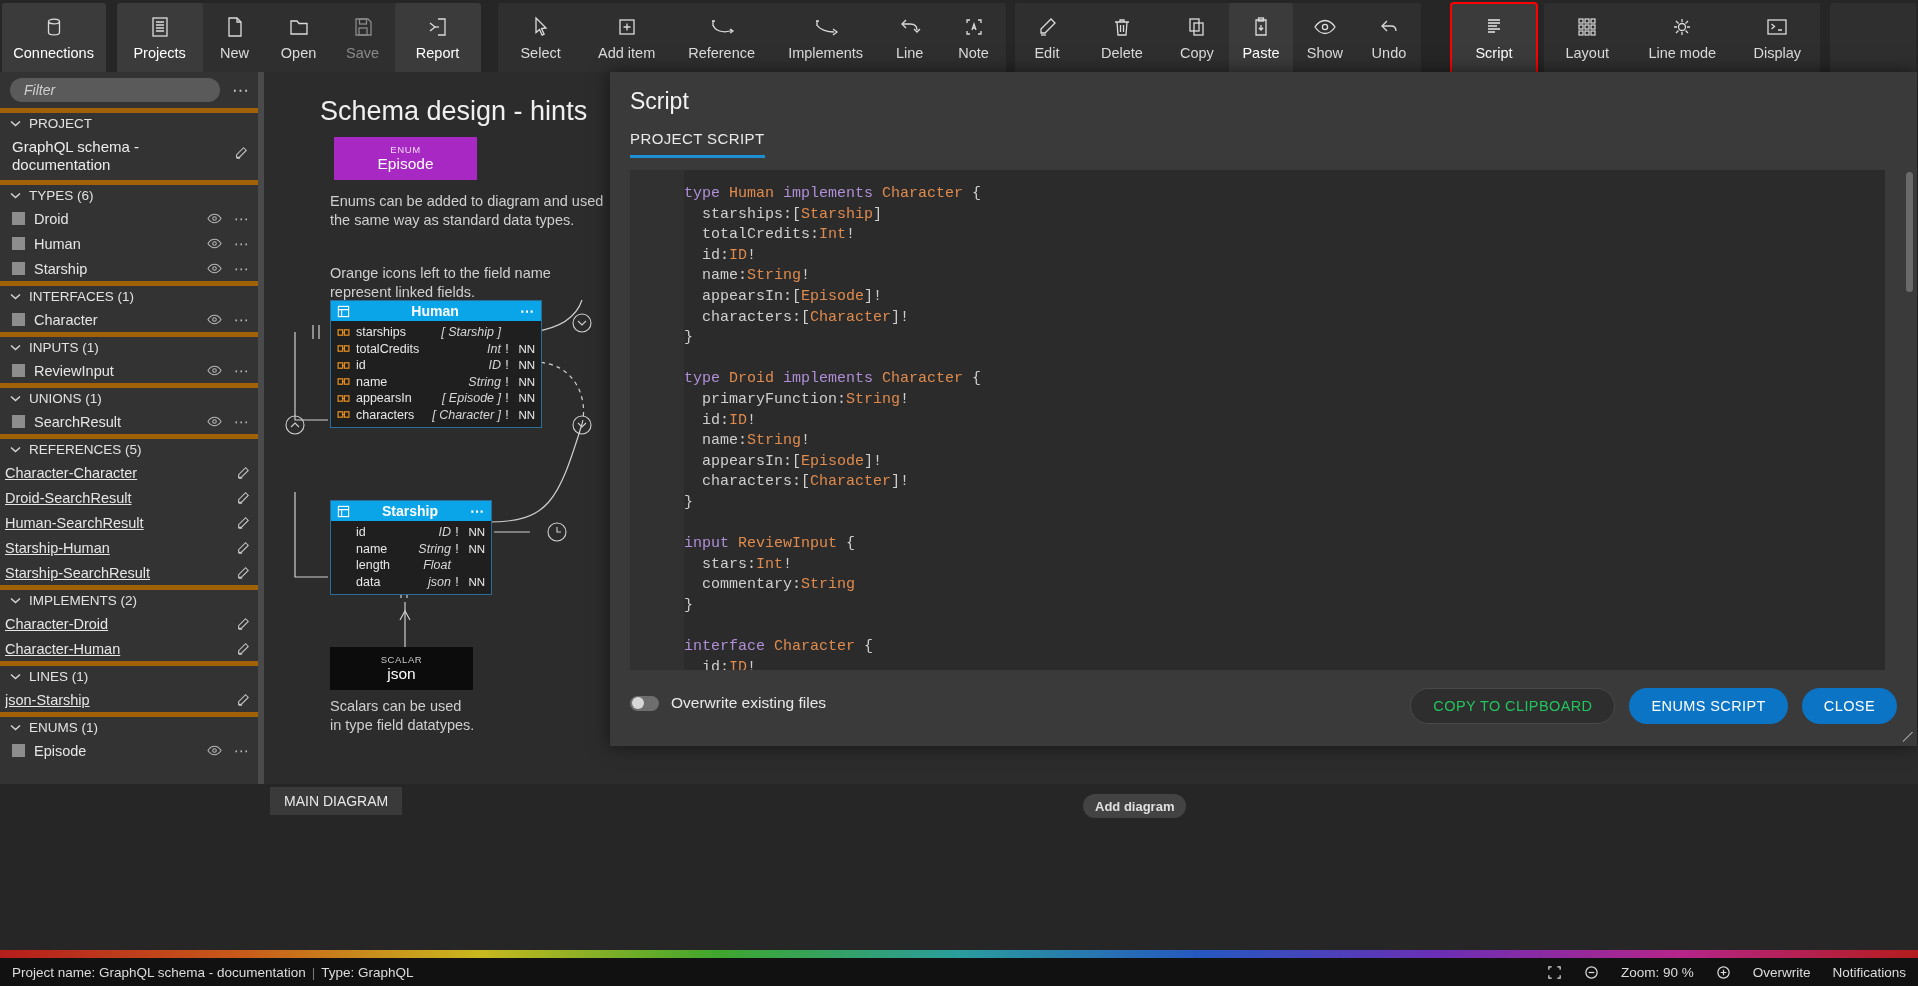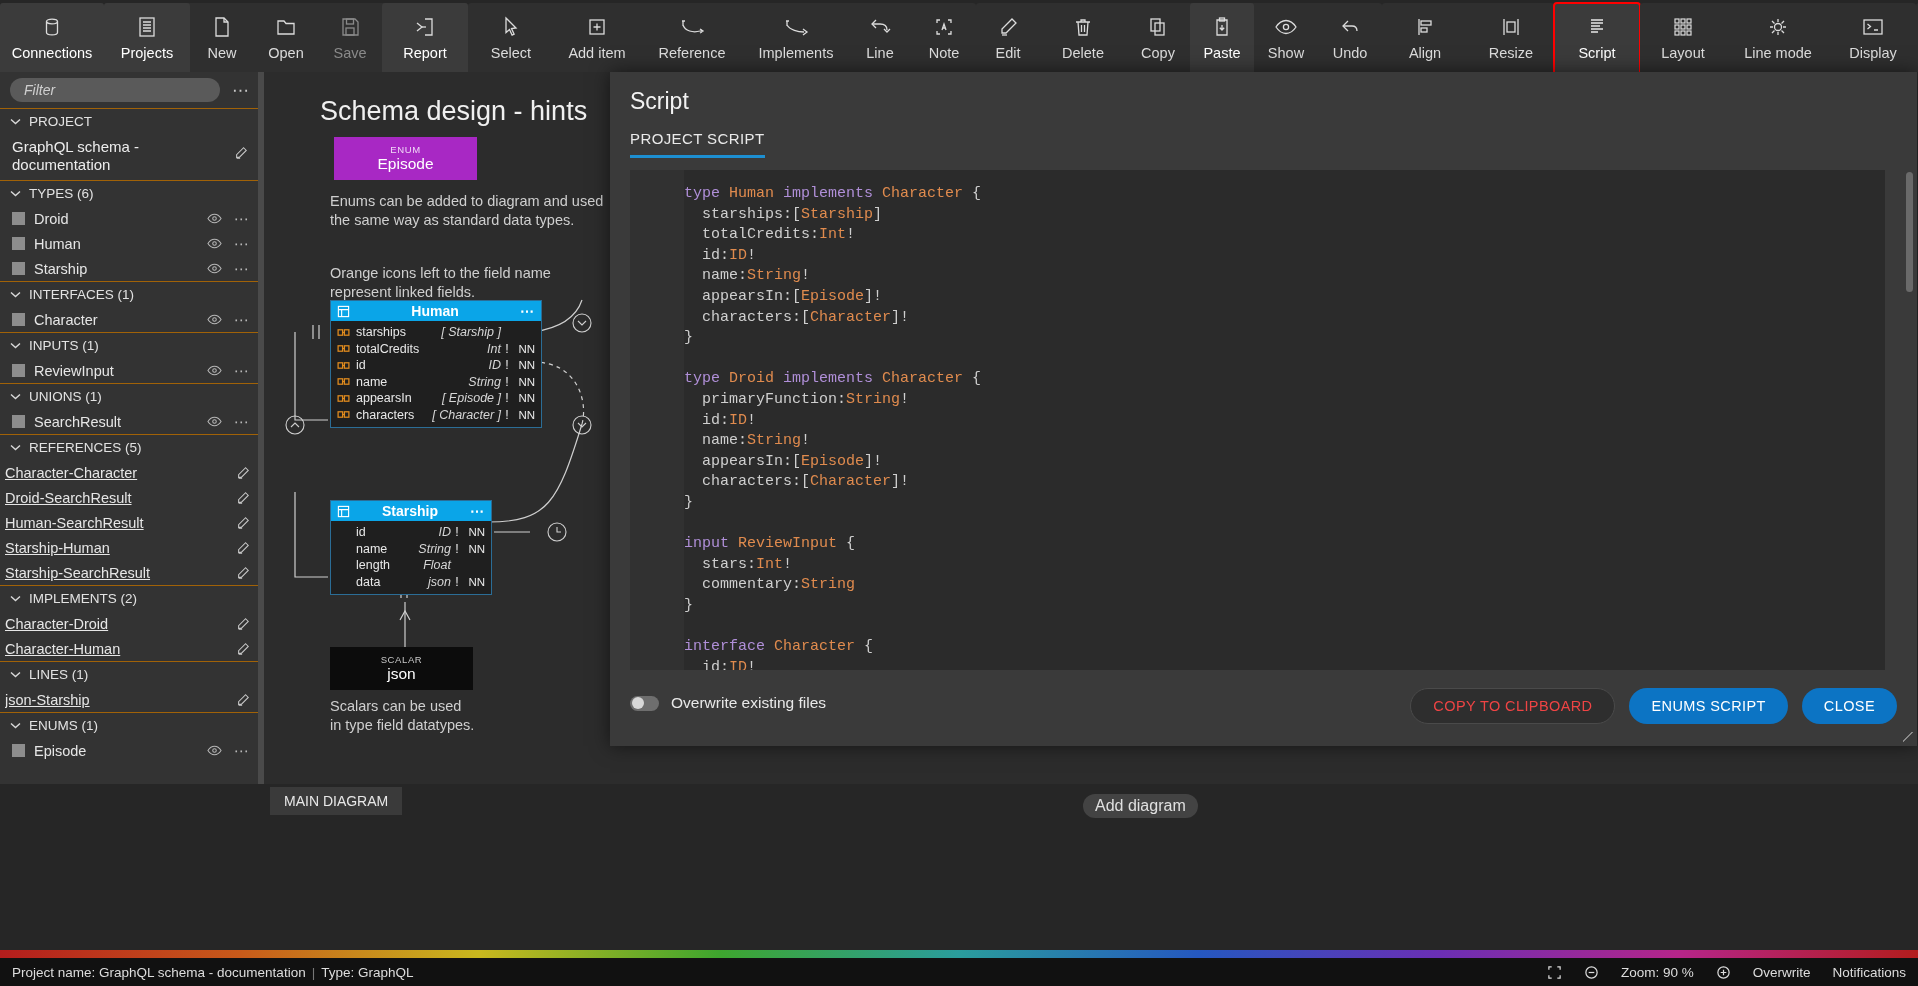--- a/index.html
+++ b/index.html
@@ -49,21 +49,21 @@
   .sb-filter {
     flex:1; height:24px; border-radius:12px; background:#5a5a5a; border:none;
     color:#e0e0e0; font-size:14px; padding:0 14px; font-style:italic;
     font-family:"Liberation Sans", sans-serif;
   }
   .sb-filter::placeholder { color:#cfcfcf; font-style:italic; }
   .sb-dots { color:#c8c8c8; font-size:17px; letter-spacing:1.4px; cursor:pointer; padding:0 4px; }
 
   .sb-sect {
     display:flex; align-items:center; gap:8px; height:26px; padding-left:10px;
-    font-size:13.5px; color:#e2e2e2; border-top:1px solid #a16207; cursor:pointer;
+    font-size:13.5px; color:#e2e2e2; border-top:5px solid #a16207; cursor:pointer;
   }
   .sb-row {
     display:flex; align-items:center; height:25px; padding-left:12px; padding-right:8px;
     font-size:14.5px; color:#e6e6e6; cursor:pointer; gap:9px;
   }
   .sb-row .sq { width:13px; height:13px; background:#8d8d8d; flex:none; }
   .sb-row .nm { flex:1; white-space:nowrap; overflow:hidden; }
   .sb-row .eye { opacity:.85; }
   .sb-row .dots { color:#b9b9b9; font-size:15px; letter-spacing:1.2px; padding-left:3px; }
   .sb-proj { padding:4px 36px 6px 12px; font-size:15px; line-height:18px; color:#ededed; position:relative; }
@@ -133,36 +133,36 @@
   .sb-scroll { position:absolute; right:4px; top:100px; width:7px; height:120px; background:#6a6a6a; border-radius:4px; }
 
   .dlg-footer { position:absolute; left:0; bottom:0; width:100%; height:76px; }
   .tgl-wrap { position:absolute; left:20px; top:24px; display:flex; align-items:center; gap:12px; cursor:pointer; }
   .tgl { width:29px; height:15px; border-radius:8px; background:#6e6e6e; position:relative; }
   .tgl::after { content:""; position:absolute; left:1.5px; top:1.5px; width:12px; height:12px; border-radius:50%; background:#d8d8d8; }
   .tgl-lbl { font-size:15.5px; color:#e8e8e8; }
   .dlg-btns { position:absolute; right:20px; top:18px; display:flex; gap:14px; align-items:center; }
   .btn { height:36px; border-radius:18px; border:none; font-size:14.5px; letter-spacing:.4px;
          cursor:pointer; padding:0 22px; font-family:"Liberation Sans", sans-serif; }
-  .btn-ghost { background:#2e2e2e; color:#ef4444; border:1px solid #4a4a4a; }
+  .btn-ghost { background:#2e2e2e; color:#22c55e; border:1px solid #4a4a4a; }
   .btn-pri { background:#0c74c4; color:#fff; }
   .resize-grip { position:absolute; right:4px; bottom:4px; width:10px; height:10px;
     background:linear-gradient(135deg,transparent 45%,#8a8a8a 45%,#8a8a8a 55%,transparent 55%); }
 
   
   .tabbar { position:absolute; left:258px; top:784px; width:1660px; height:40px; background:#262626; }
   .diagtab {
     position:absolute; left:12px; top:3px; height:28px; background:#3a3a3a;
     display:flex; align-items:center; padding:0 14px; font-size:14px; color:#e8e8e8;
     cursor:pointer;
   }
   .adddiag {
     position:absolute; left:825px; top:10px; height:24px; background:#434343;
-    display:flex; align-items:center; padding:0 12px; font-size:16px; color:#e0e0e0;
-    border-radius:12px; cursor:pointer;
+    display:flex; align-items:center; padding:0 12px; font-size:13px; color:#e0e0e0;
+    border-radius:12px; cursor:pointer;font-weight:bold;
   }
 
   
   .statusbar {
     position:absolute; left:0; top:958px; width:1918px; height:28px;
     background:#111; display:flex; align-items:center; color:#ddd; font-size:13.5px;
   }
   .sb-left { padding-left:12px; display:flex; gap:6px; align-items:center; }
   .sb-sep { color:#777; }
   .sb-right { margin-left:auto; display:flex; align-items:center; gap:22px; padding-right:12px; }
@@ -354,41 +354,20 @@
         <svg width="22" height="22" viewBox="0 0 22 22" fill="none" stroke="#dcdcdc" stroke-width="1.3">
           <path d="M9 5L4 10l5 5"></path>
             <path d="M4 10h9c3 0 5 2 5 5"></path>
         </svg>
       </span>
       <span class="lbl">Undo</span>
     </div>
   </div>
 
   <div class="tb-sp" style="width:18px"></div>
-  <div class="tb-group">
-    <div class="tb-btn wide">
-      <span class="ico">
-        <svg width="22" height="22" viewBox="0 0 22 22" fill="none" stroke="#dcdcdc" stroke-width="1.3">
-          <path d="M5 3v16"></path>
-            <rect x="7" y="5" width="10" height="4"></rect>
-            <rect x="7" y="12" width="6" height="4"></rect>
-        </svg>
-      </span>
-      <span class="lbl">Align</span>
-    </div>
-    <div class="tb-btn wide">
-      <span class="ico">
-        <svg width="22" height="22" viewBox="0 0 22 22" fill="none" stroke="#dcdcdc" stroke-width="1.3">
-          <path d="M4 3v16M18 3v16"></path>
-            <rect x="7" y="6" width="8" height="10"></rect>
-        </svg>
-      </span>
-      <span class="lbl">Resize</span>
-    </div>
-  </div>
 
   <div class="tb-sp" style="width:130px"></div>
   <div class="tb-group">
     <div class="tb-btn wide hl sel-outline">
       <span class="ico">
         <svg width="22" height="22" viewBox="0 0 22 22" fill="none" stroke="#e8e8e8" stroke-width="1.4">
           <path d="M5 4h12M5 7h12M5 10h9M5 13h12M5 16h7"></path>
         </svg>
       </span>
       <span class="lbl">Script</span>

